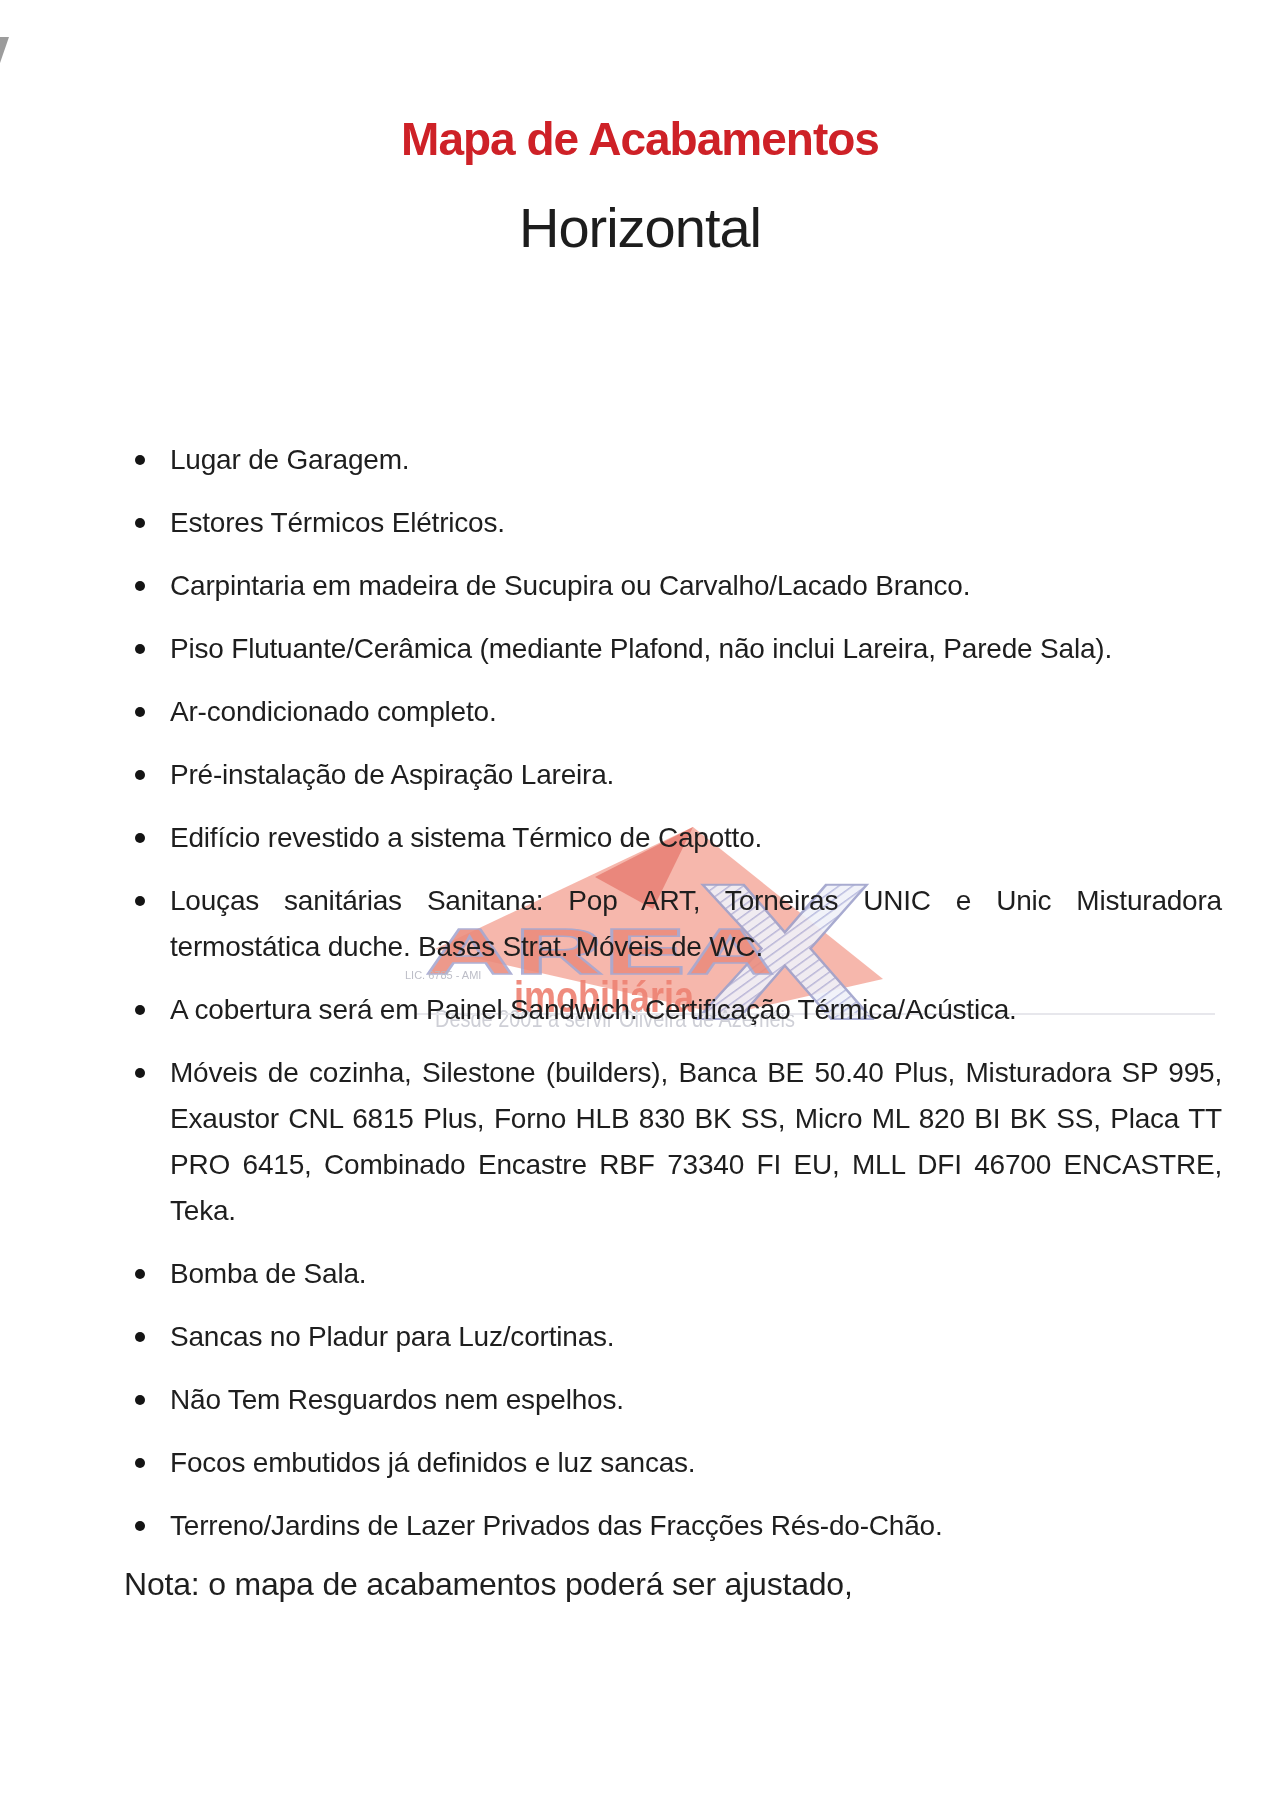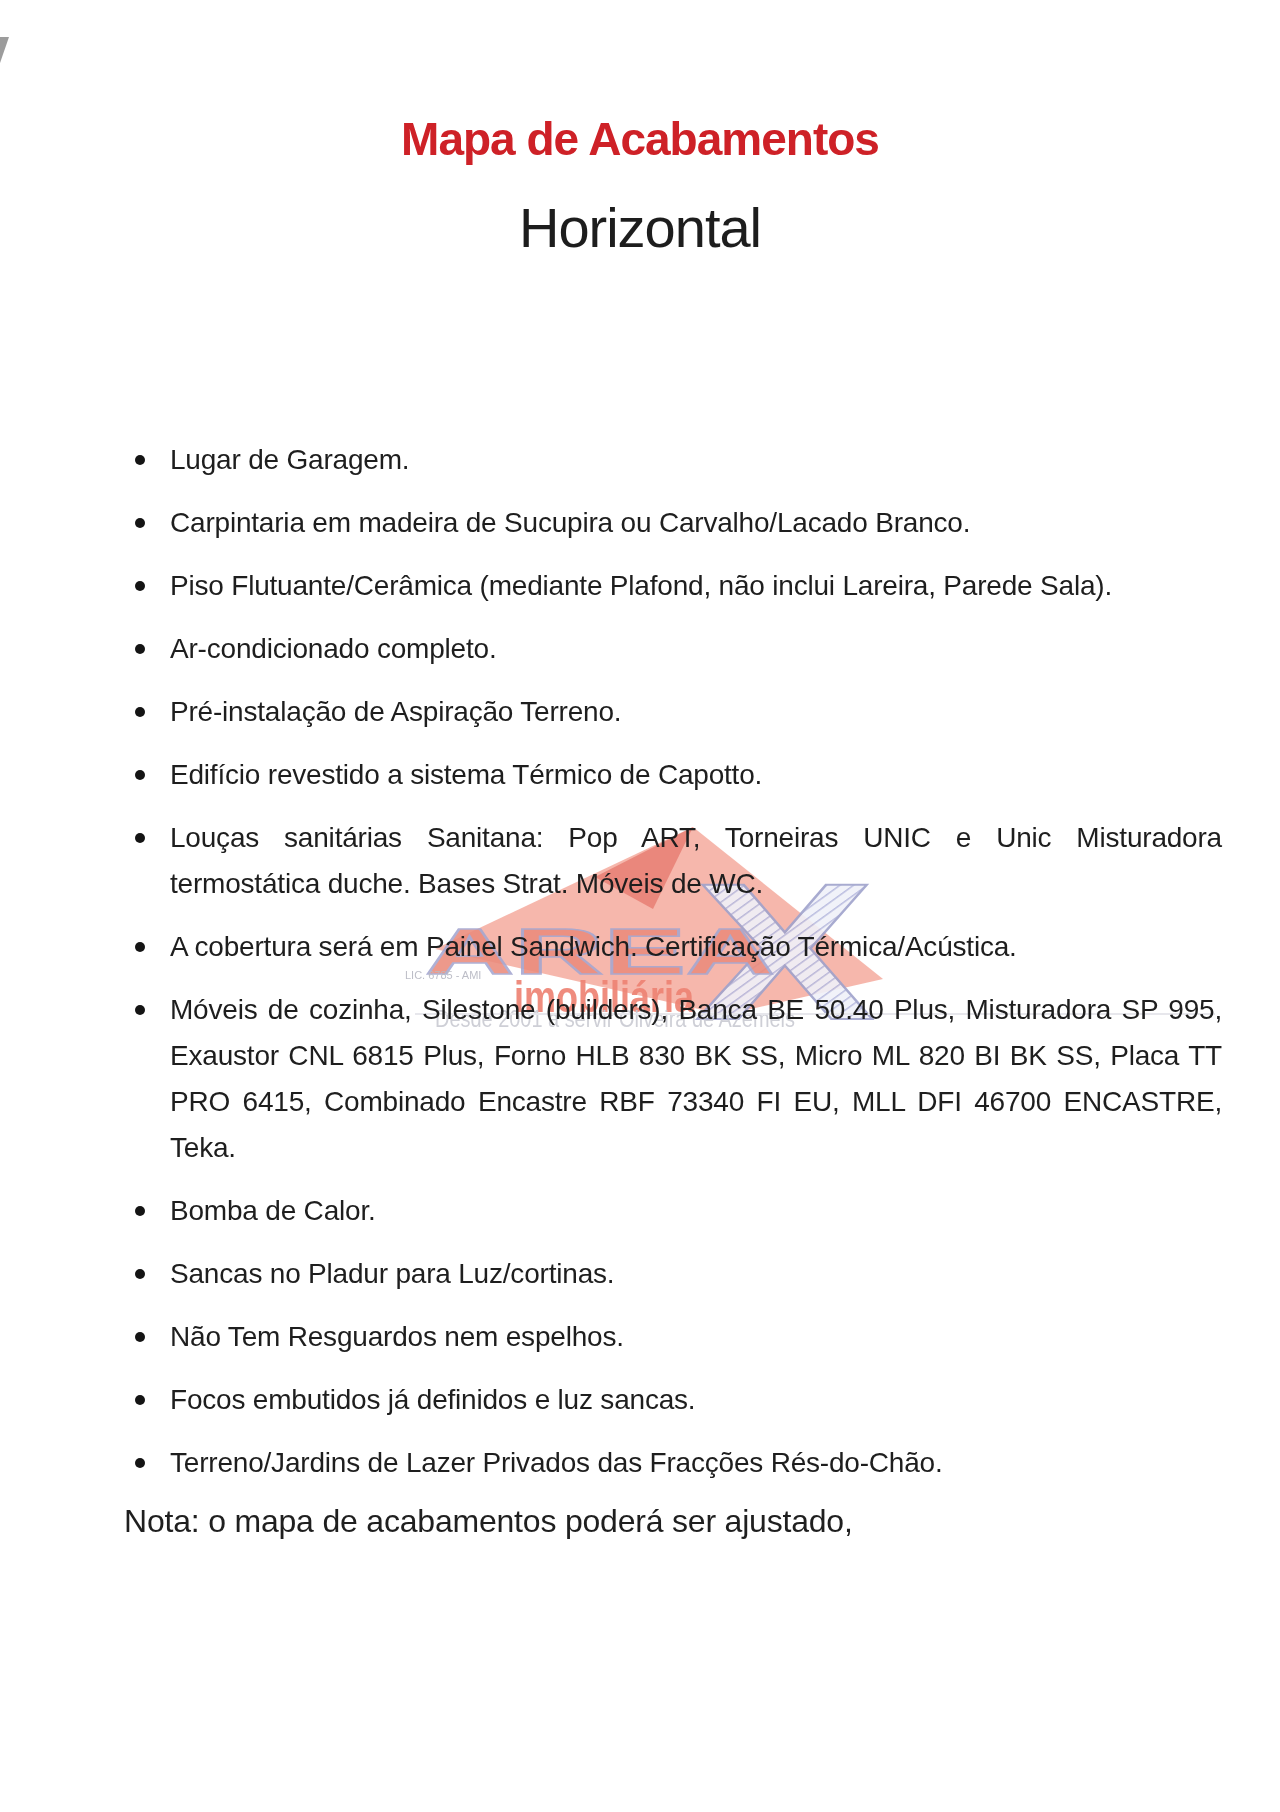--- a/index.html
+++ b/index.html
@@ -94,29 +94,30 @@
     <text x="30" y="155" font-size="64" font-weight="bold" textLength="350" lengthAdjust="spacingAndGlyphs" fill="#eb8b7c" stroke="#a4a6d0" stroke-width="1.6" opacity="0.88">AREA</text>
     <text x="10" y="160" font-size="11" fill="#b9bac4" opacity="0.95">LIC. 6785 - AMI</text>
     <text x="119" y="193" font-size="44" font-weight="bold" textLength="180" lengthAdjust="spacingAndGlyphs" fill="#ee8374" opacity="0.92">imobiliária</text>
     <text x="40" y="208" font-size="24" textLength="360" lengthAdjust="spacingAndGlyphs" fill="#c9cad2" opacity="0.9">Desde 2001 a servir Oliveira de Azeméis</text>
   </svg>
   <div class="wm-line"></div>
 
   <div class="list-wrap">
     <ul class="finishes">
       <li>Lugar de Garagem.</li>
+      <li>Estores Térmicos Elétricos.</li>
       <li>Carpintaria em madeira de Sucupira ou Carvalho/Lacado Branco.</li>
       <li>Piso Flutuante/Cerâmica (mediante Plafond, não inclui Lareira, Parede Sala).</li>
       <li>Ar-condicionado completo.</li>
-      <li>Pré-instalação de Aspiração Terreno.</li>
+      <li>Pré-instalação de Aspiração Lareira.</li>
       <li>Edifício revestido a sistema Térmico de Capotto.</li>
       <li>Louças sanitárias Sanitana: Pop ART, Torneiras UNIC e Unic Misturadora termostática duche. Bases Strat. Móveis de WC.</li>
       <li>A cobertura será em Painel Sandwich. Certificação Térmica/Acústica.</li>
       <li>Móveis de cozinha, Silestone (builders), Banca BE 50.40 Plus, Misturadora SP 995, Exaustor CNL 6815 Plus, Forno HLB 830 BK SS, Micro ML 820 BI BK SS, Placa TT PRO 6415, Combinado Encastre RBF 73340 FI EU, MLL DFI 46700 ENCASTRE, Teka.</li>
-      <li>Bomba de Calor.</li>
+      <li>Bomba de Sala.</li>
       <li>Sancas no Pladur para Luz/cortinas.</li>
       <li>Não Tem Resguardos nem espelhos.</li>
       <li>Focos embutidos já definidos e luz sancas.</li>
       <li>Terreno/Jardins de Lazer Privados das Fracções Rés-do-Chão.</li>
     </ul>
     <p class="note">Nota: o mapa de acabamentos poderá ser ajustado,</p>
   </div>
 
 </div>
 

